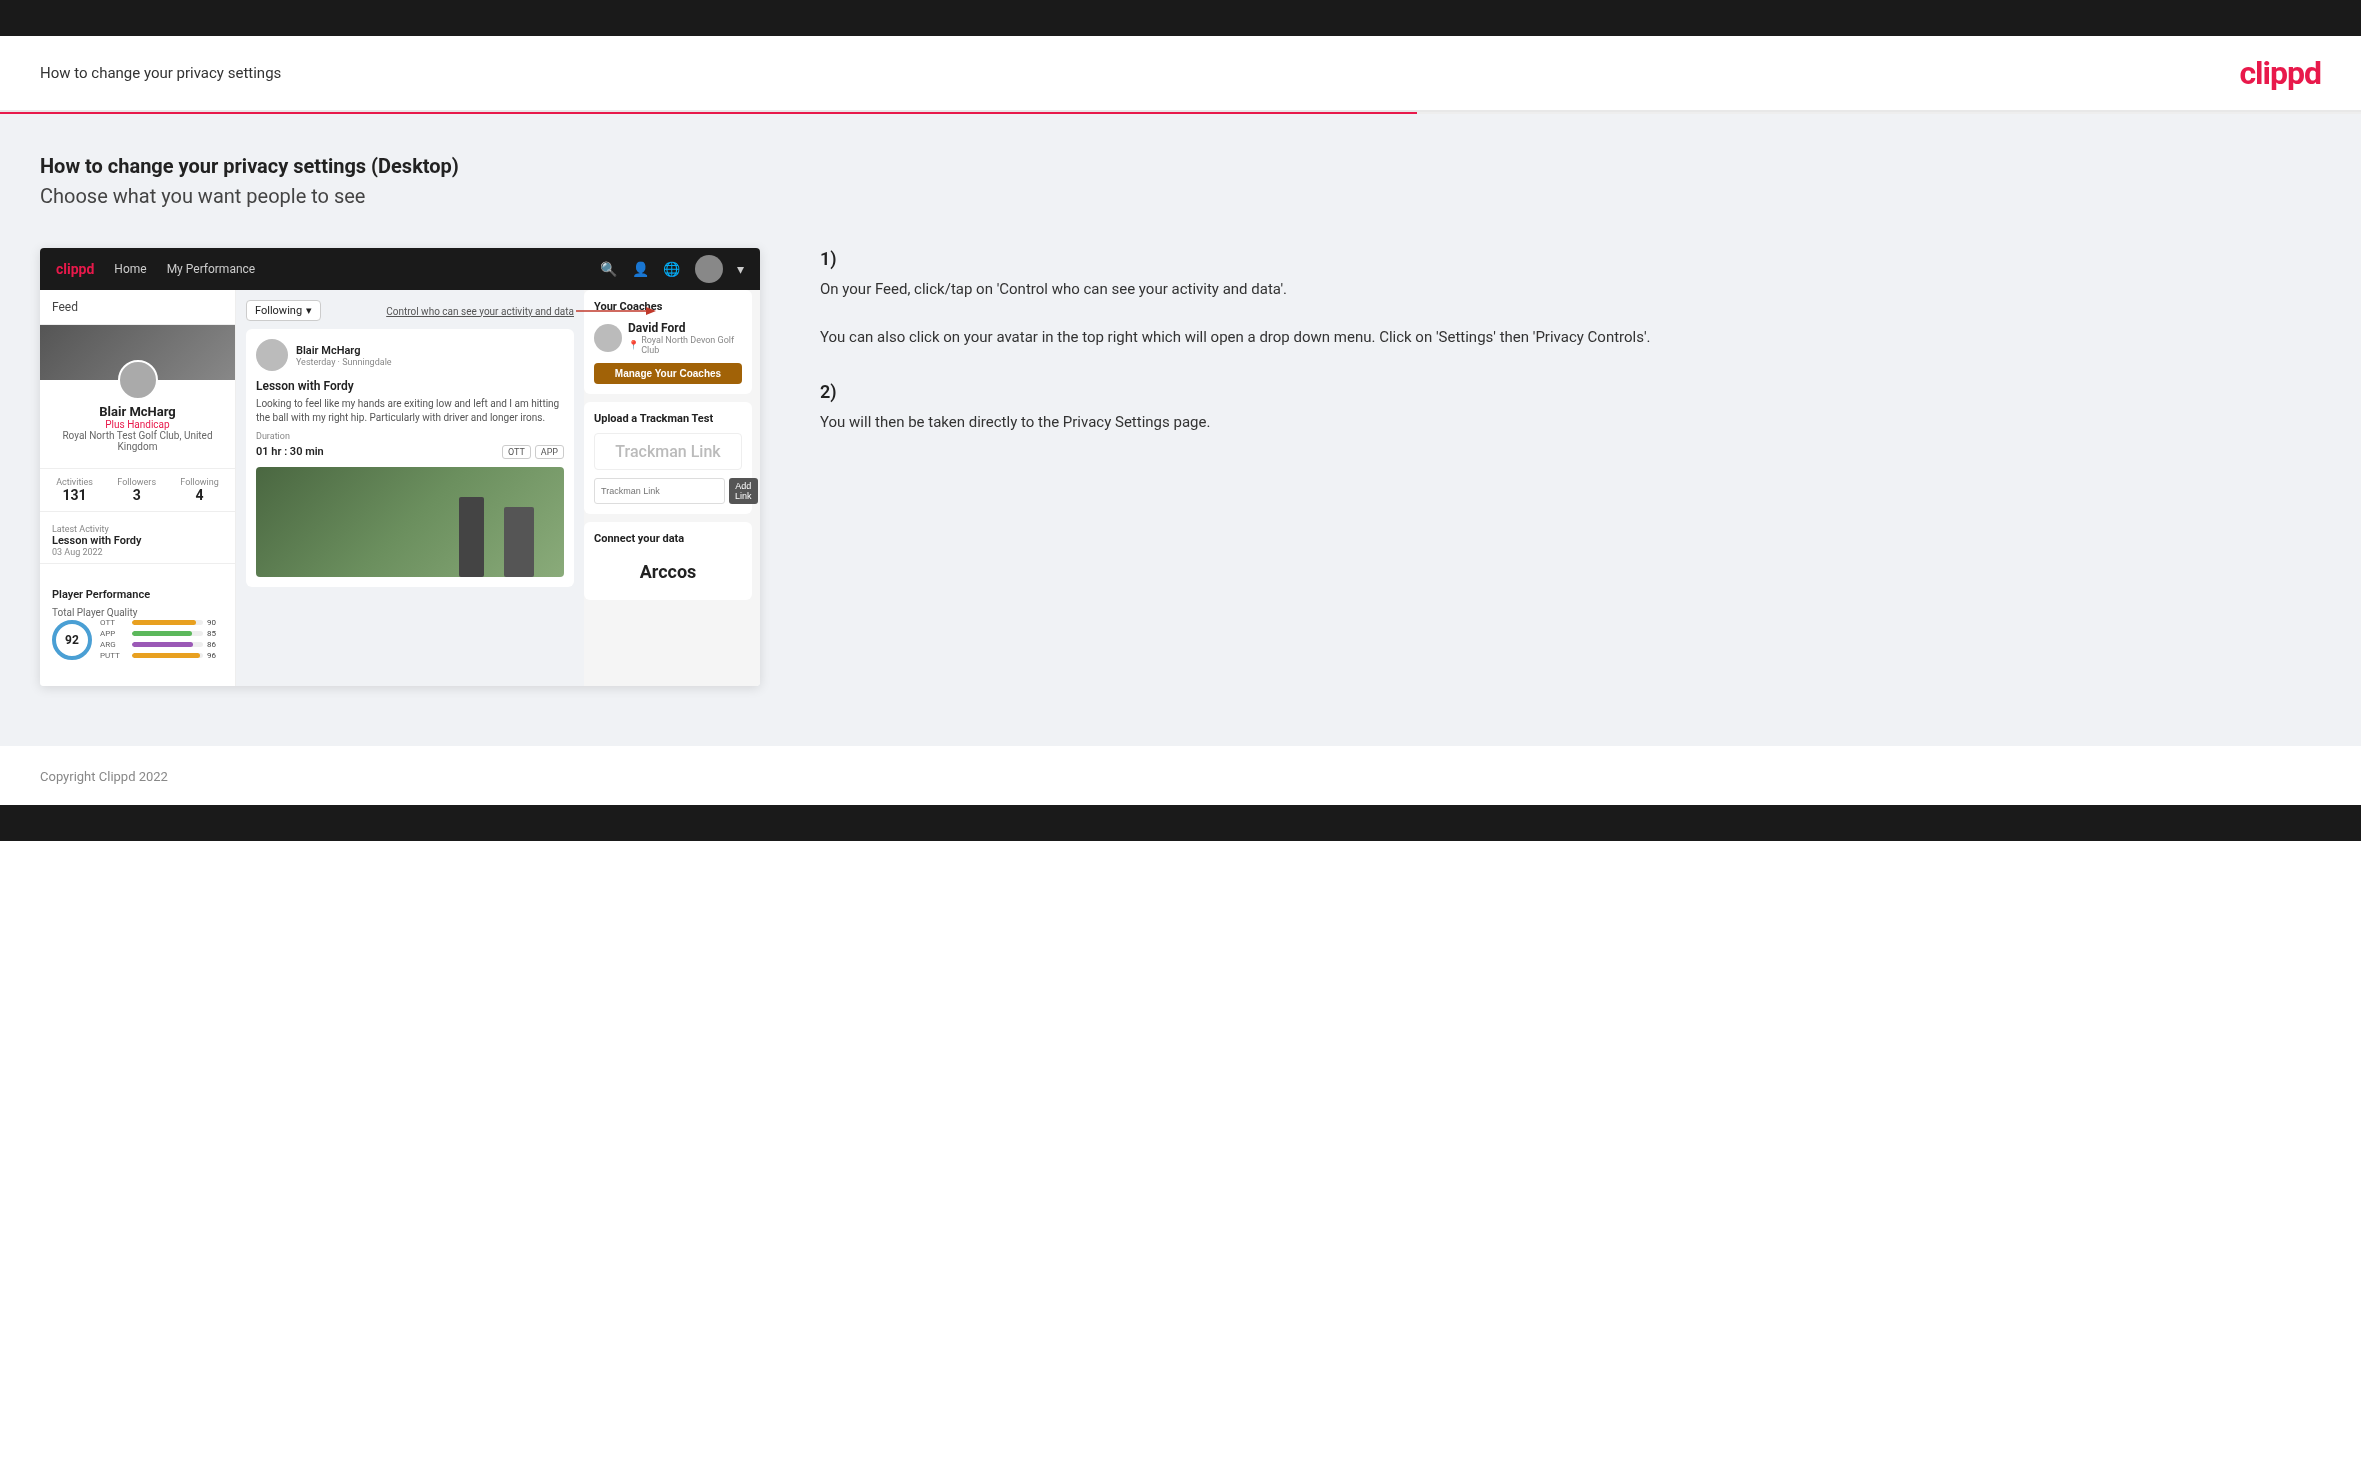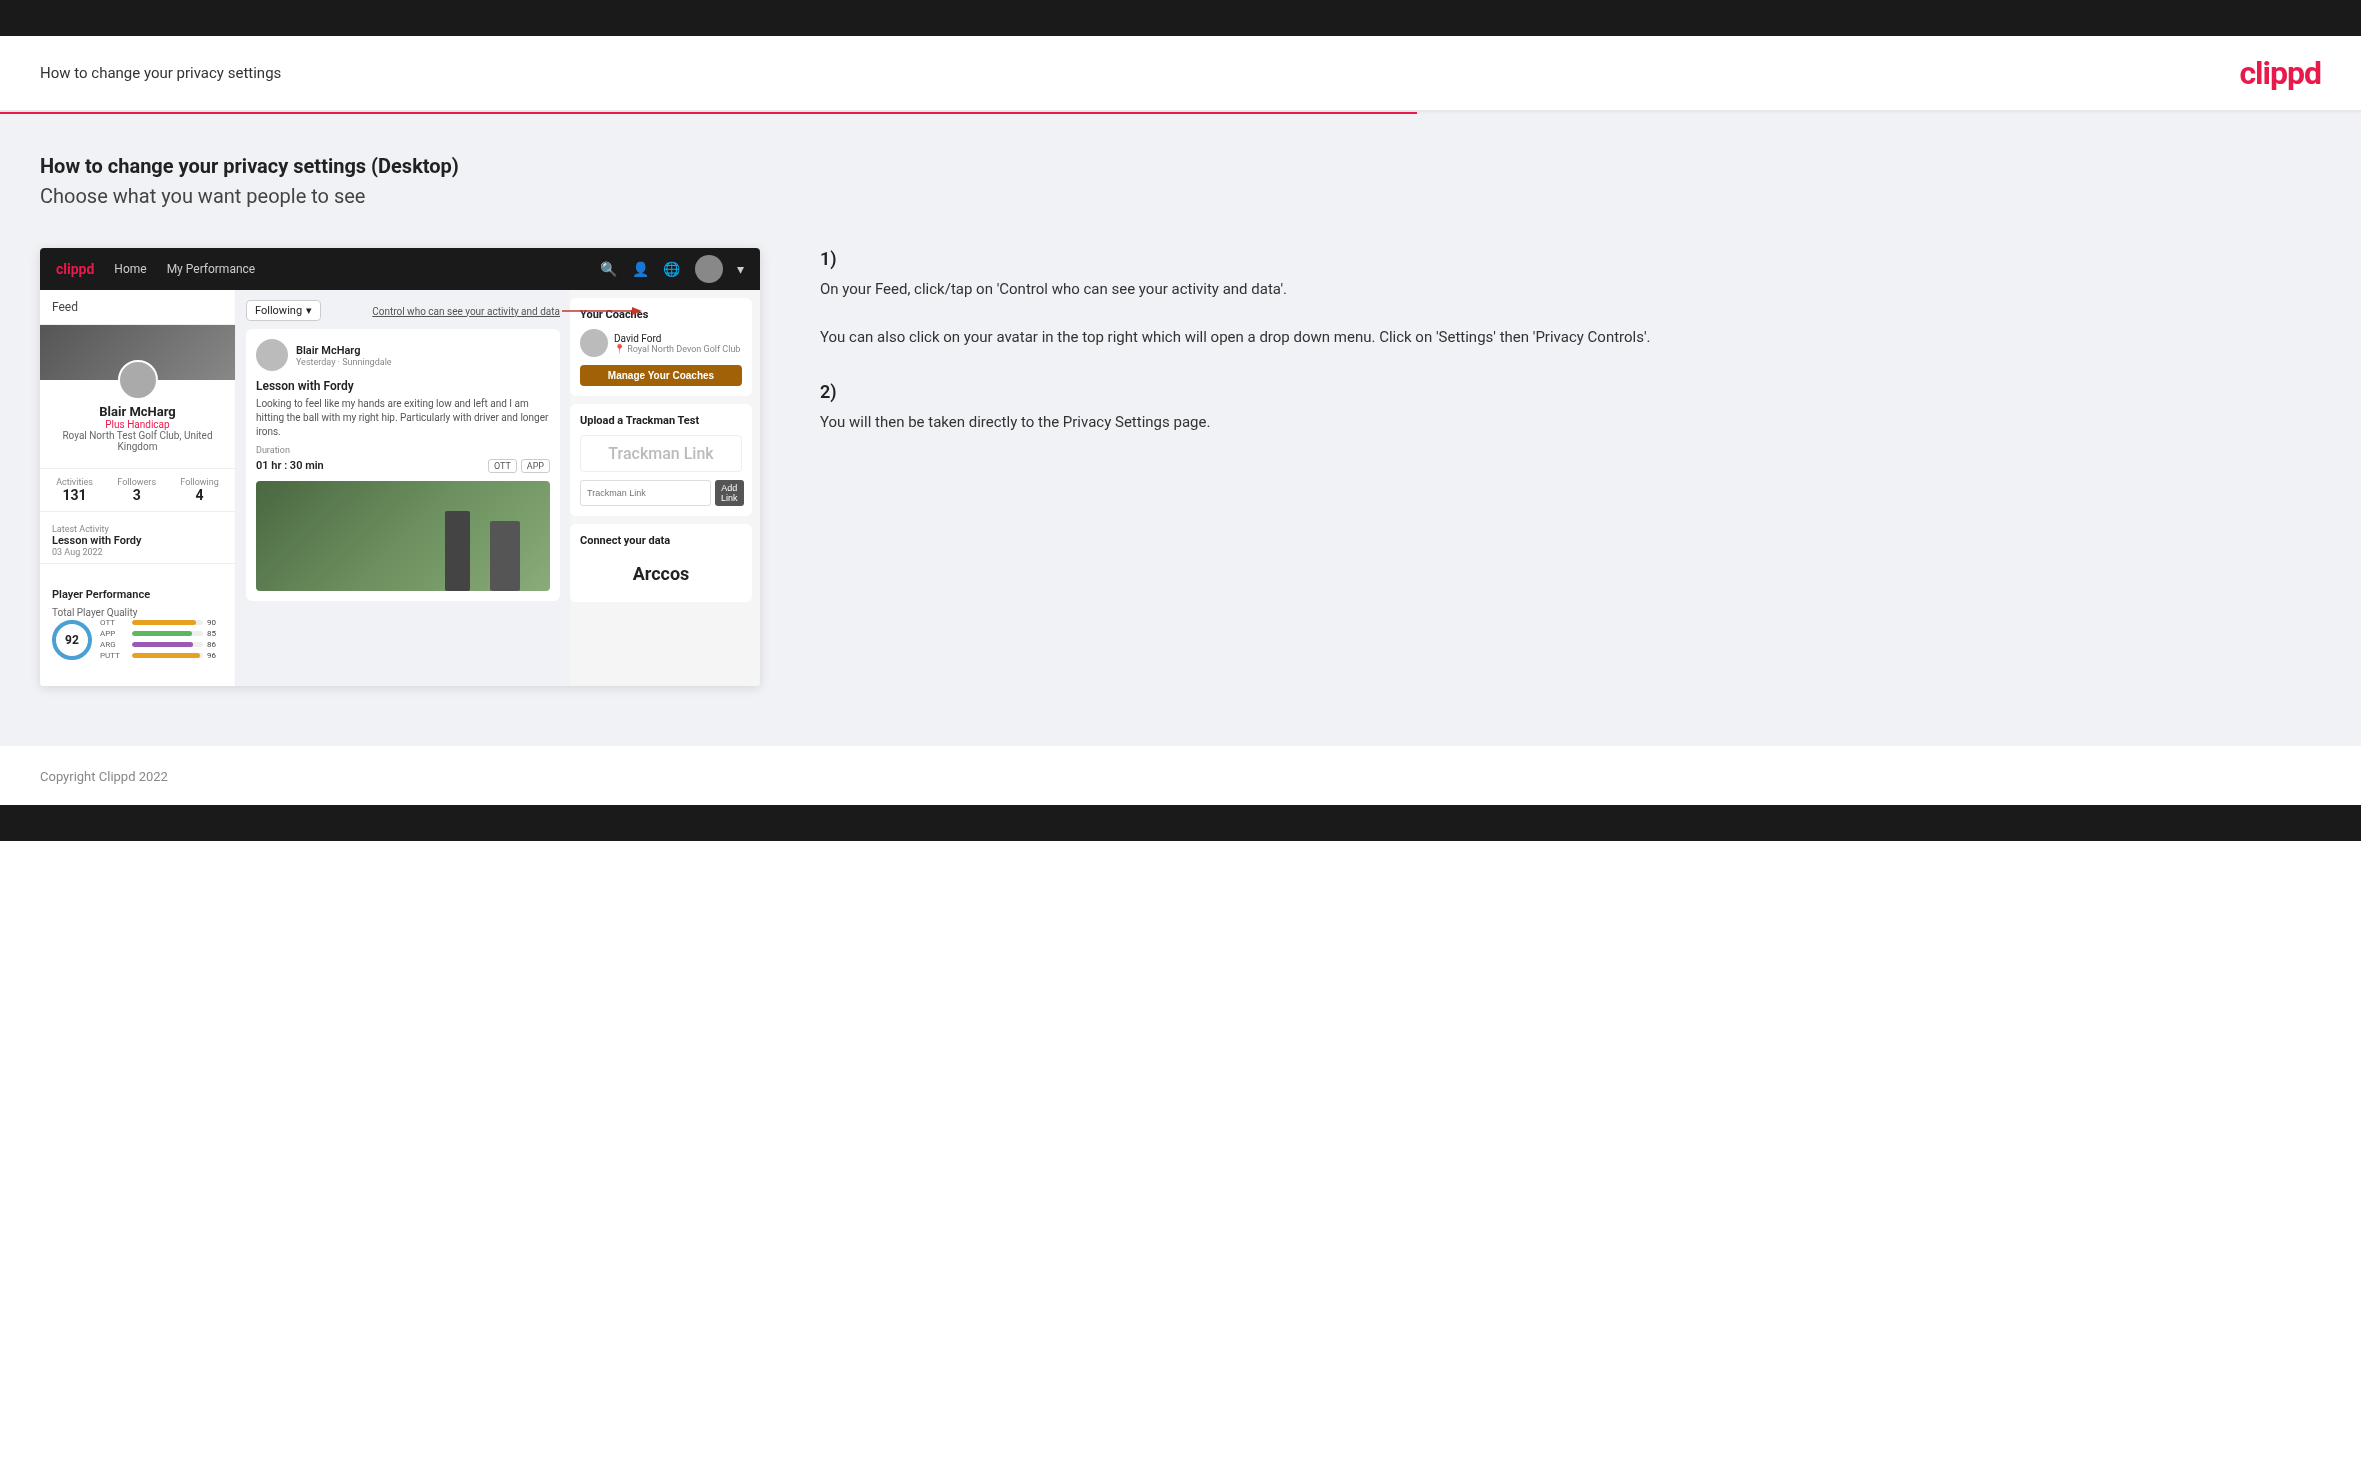--- a/index.html
+++ b/index.html
@@ -359,26 +359,26 @@
       bottom: 0;
       right: 80px;
       width: 25px;
       height: 80px;
       background: #444;
       border-radius: 2px;
     }
 
     
     .app-right-panel {
-      width: 190px;
+      width: 176px;
       flex-shrink: 0;
       display: flex;
       flex-direction: column;
       gap: 8px;
-      padding: 8px 8px 8px 0;
+      padding: 0 8px 8px 0;
     }
     .app-panel-card {
       background: #fff;
       border-radius: 6px;
       padding: 10px;
     }
     .app-panel-title {
       font-size: 11px;
       font-weight: 700;
       margin-bottom: 8px;
@@ -390,22 +390,22 @@
       gap: 6px;
       margin-bottom: 8px;
     }
     .app-coach-avatar {
       width: 28px; height: 28px;
       border-radius: 50%;
       background: #bbb;
       flex-shrink: 0;
     }
     .app-coach-name {
-      font-size: 10px;
-      font-weight: 400;
+      font-size: 12px;
+      font-weight: 700;
     }
     .app-coach-club {
       font-size: 9px;
       color: #888;
       display: flex;
       align-items: center;
       gap: 2px;
     }
     .app-manage-btn {
       background: #a16207;

